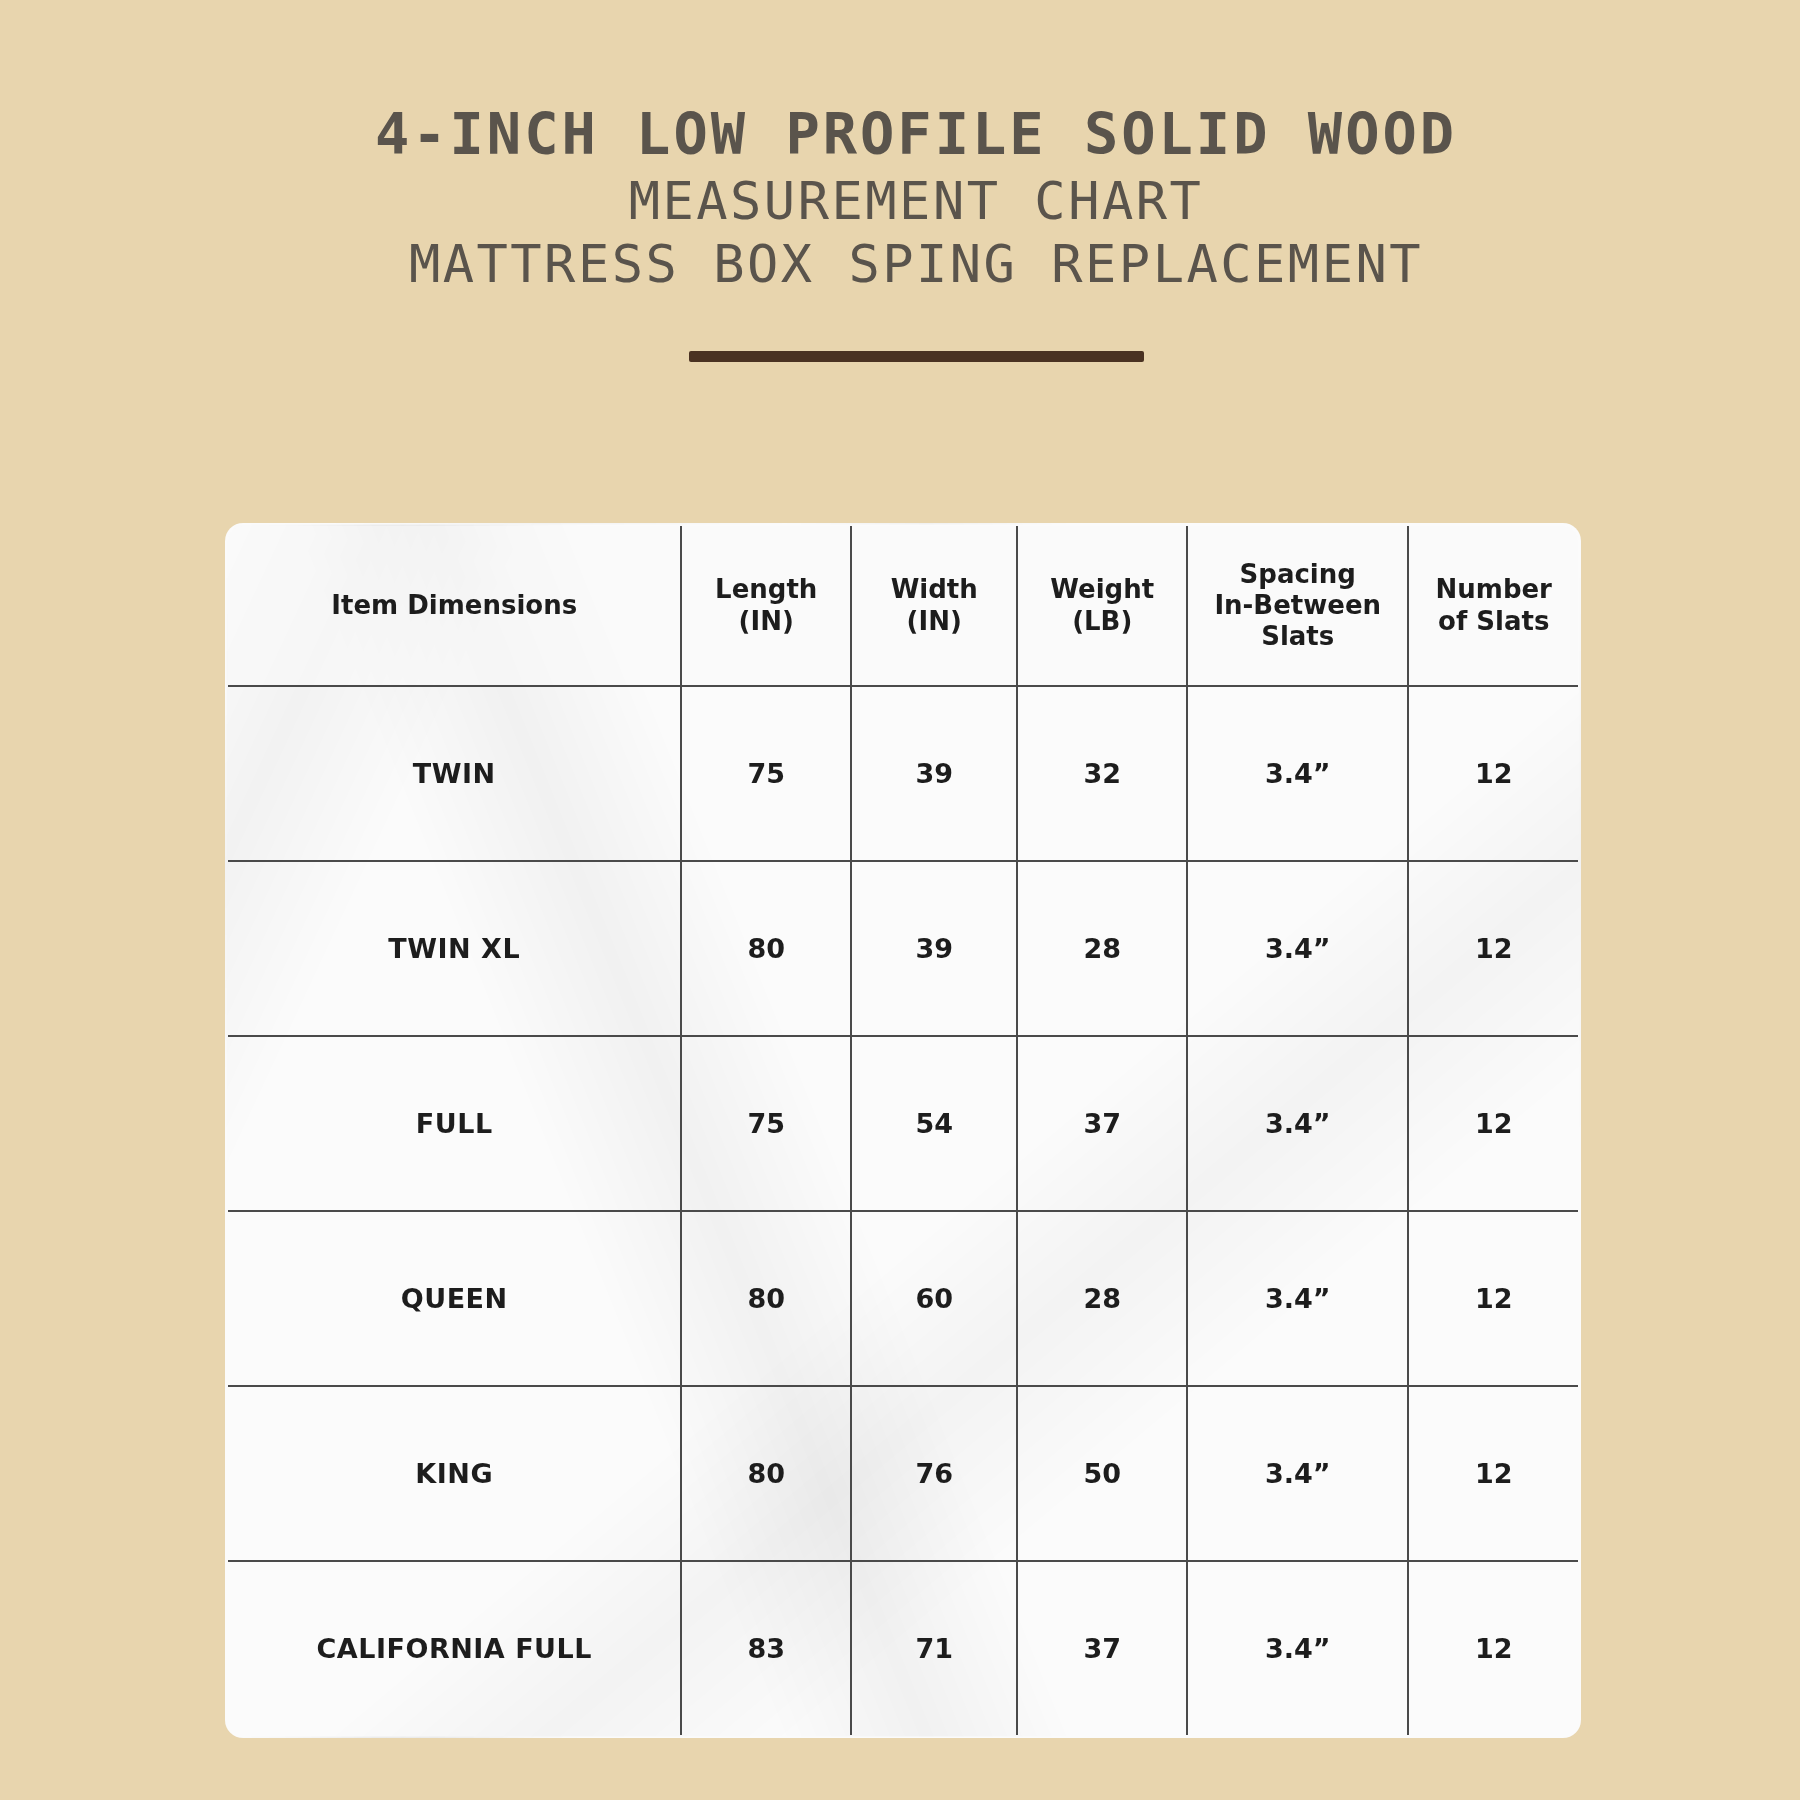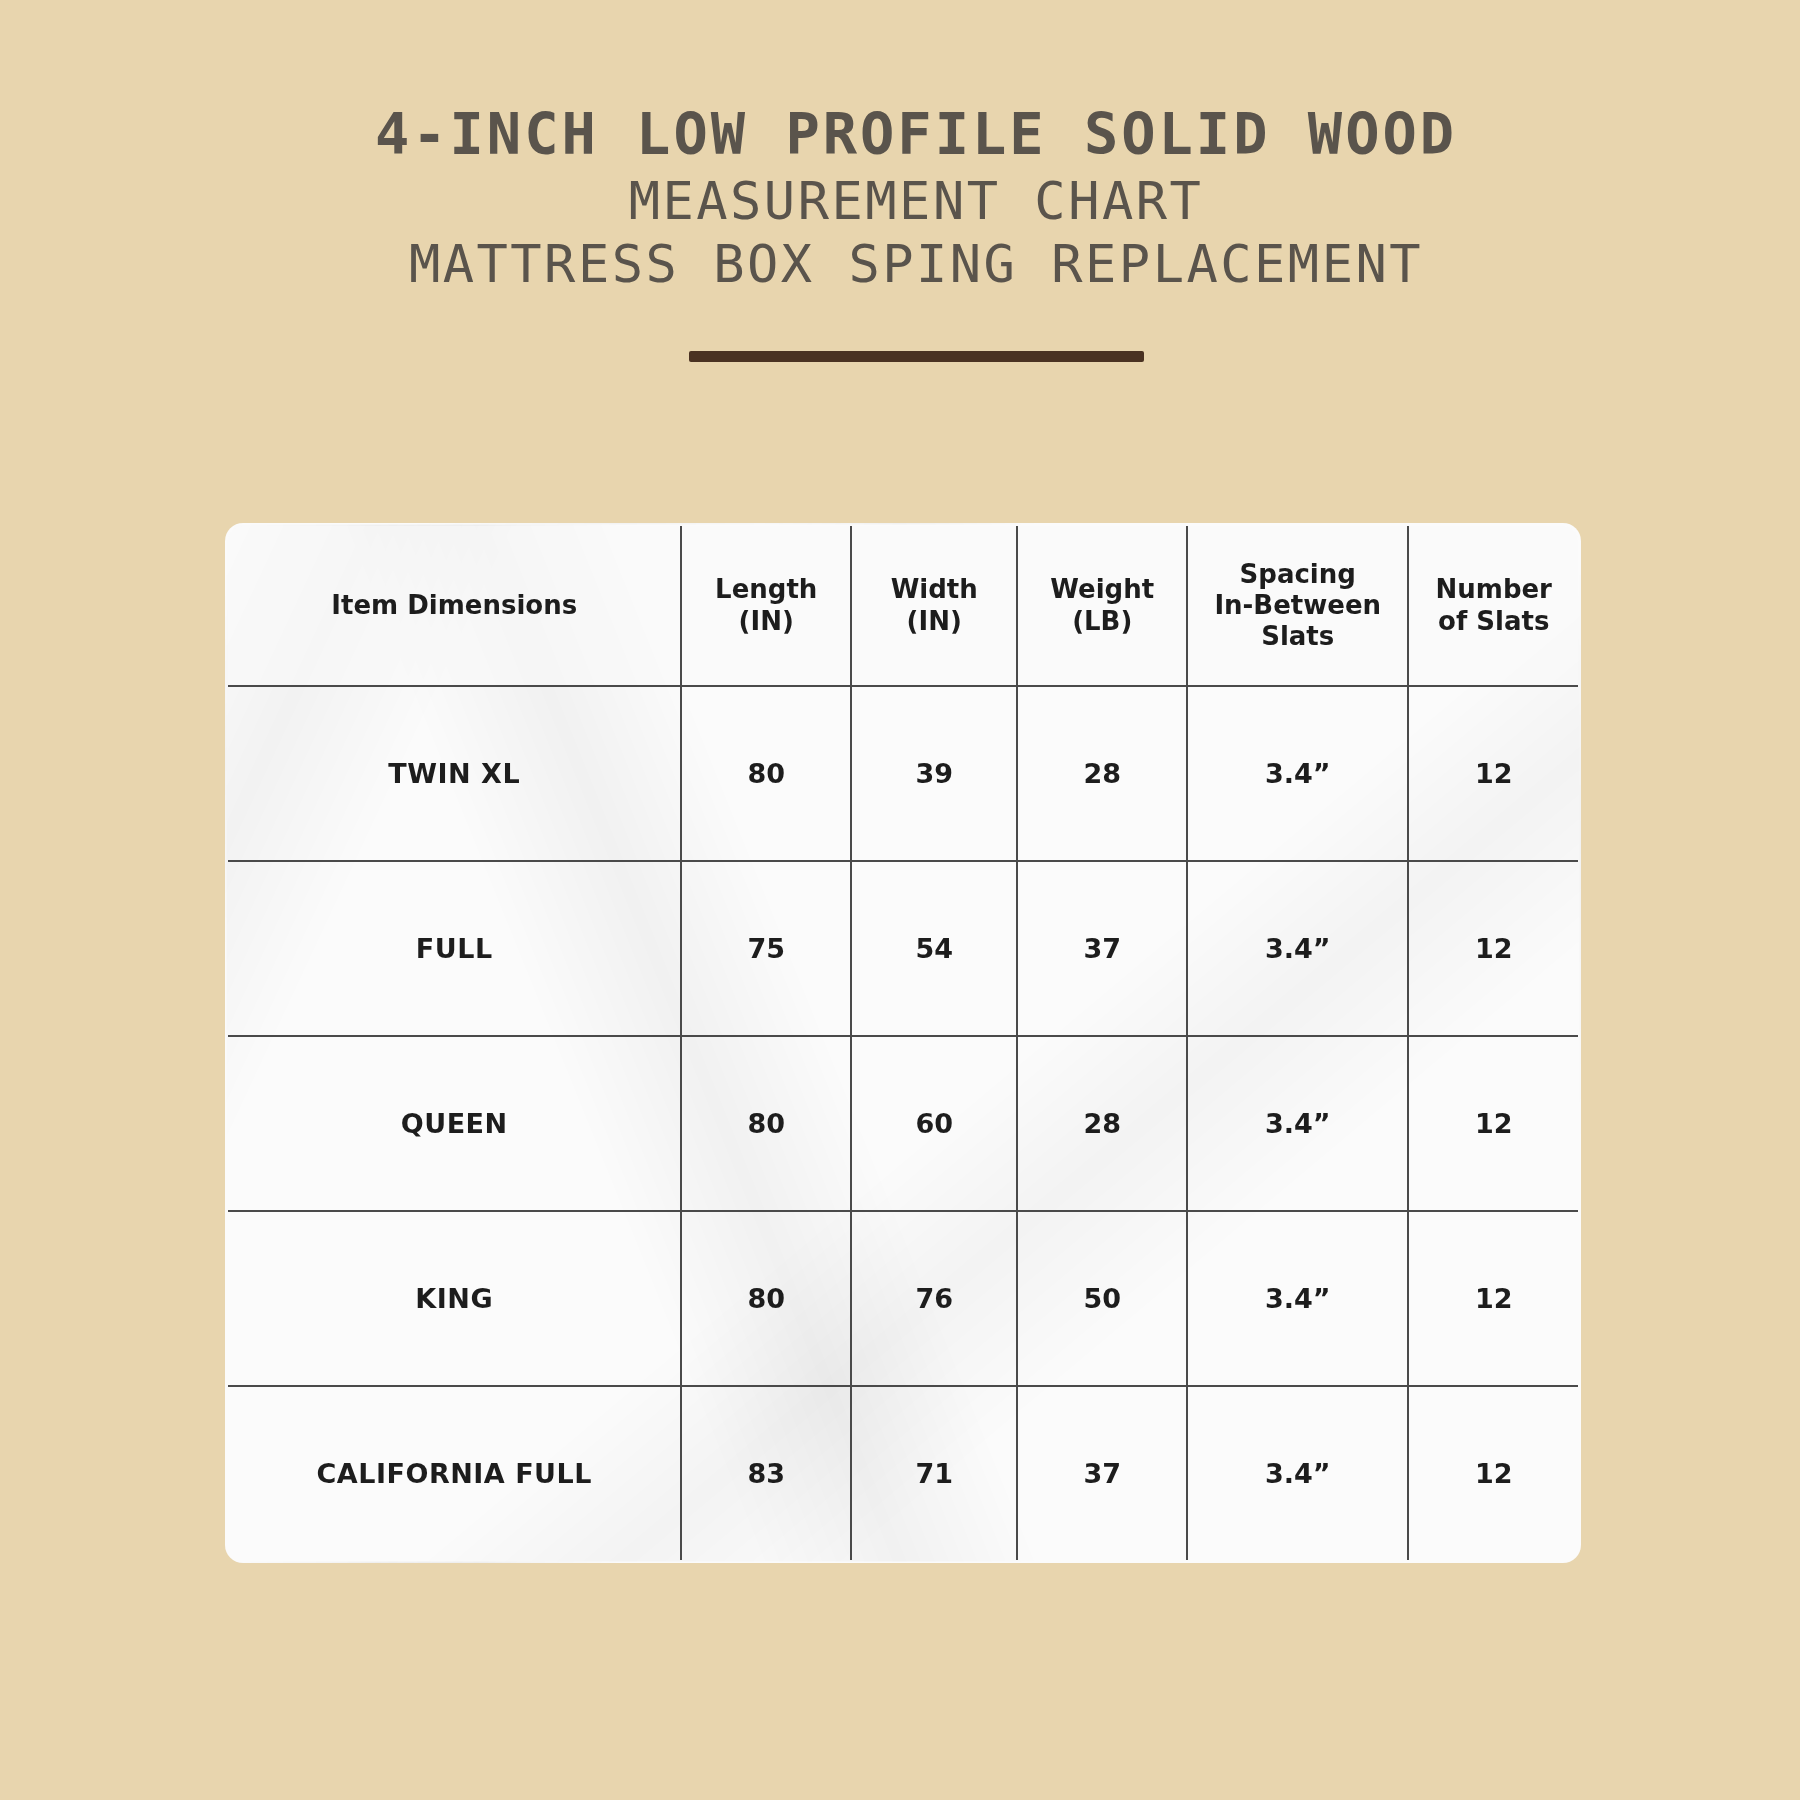--- a/index.html
+++ b/index.html
@@ -156,20 +156,28 @@
             <div>Slats</div>
           </th>
           <th>
             <div>Number</div>
             <div>of Slats</div>
           </th>
         </tr>
       </thead>
       <tbody>
         <tr>
+          <td class="rowlabel">TWIN</td>
+          <td>75</td>
+          <td>39</td>
+          <td>32</td>
+          <td>3.4”</td>
+          <td>12</td>
+        </tr>
+        <tr>
           <td class="rowlabel">TWIN XL</td>
           <td>80</td>
           <td>39</td>
           <td>28</td>
           <td>3.4”</td>
           <td>12</td>
         </tr>
         <tr>
           <td class="rowlabel">FULL</td>
           <td>75</td>

